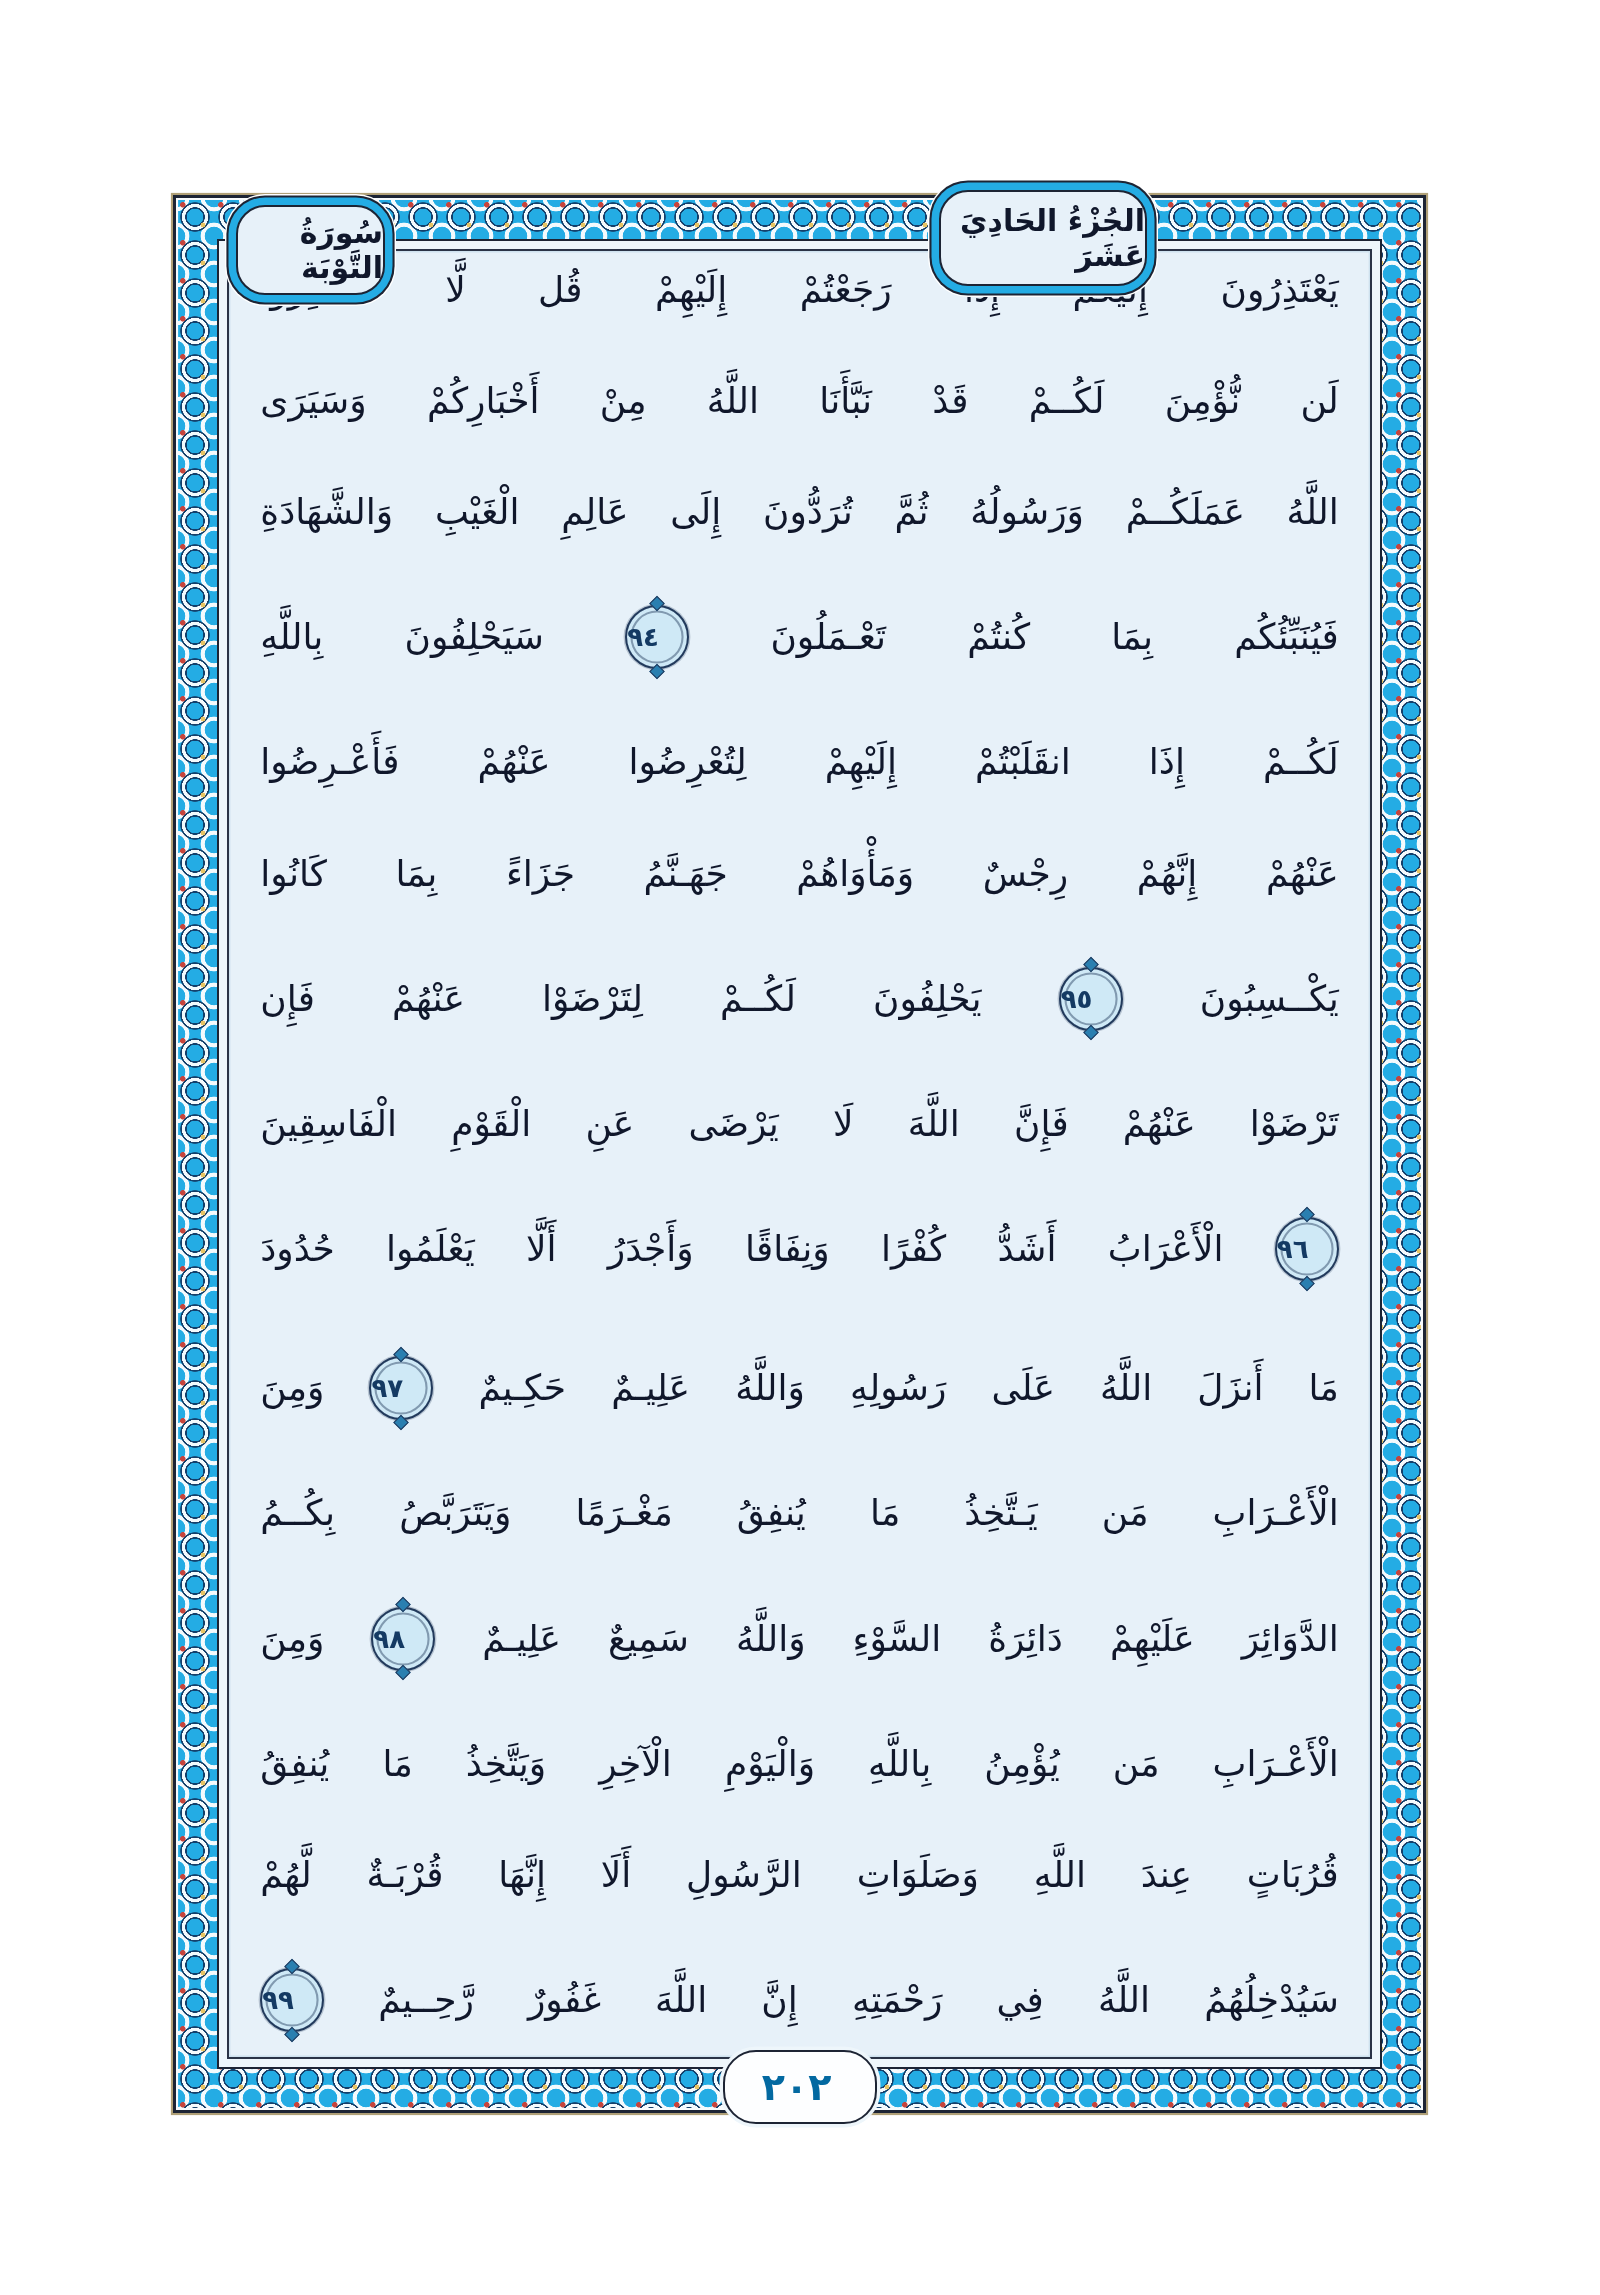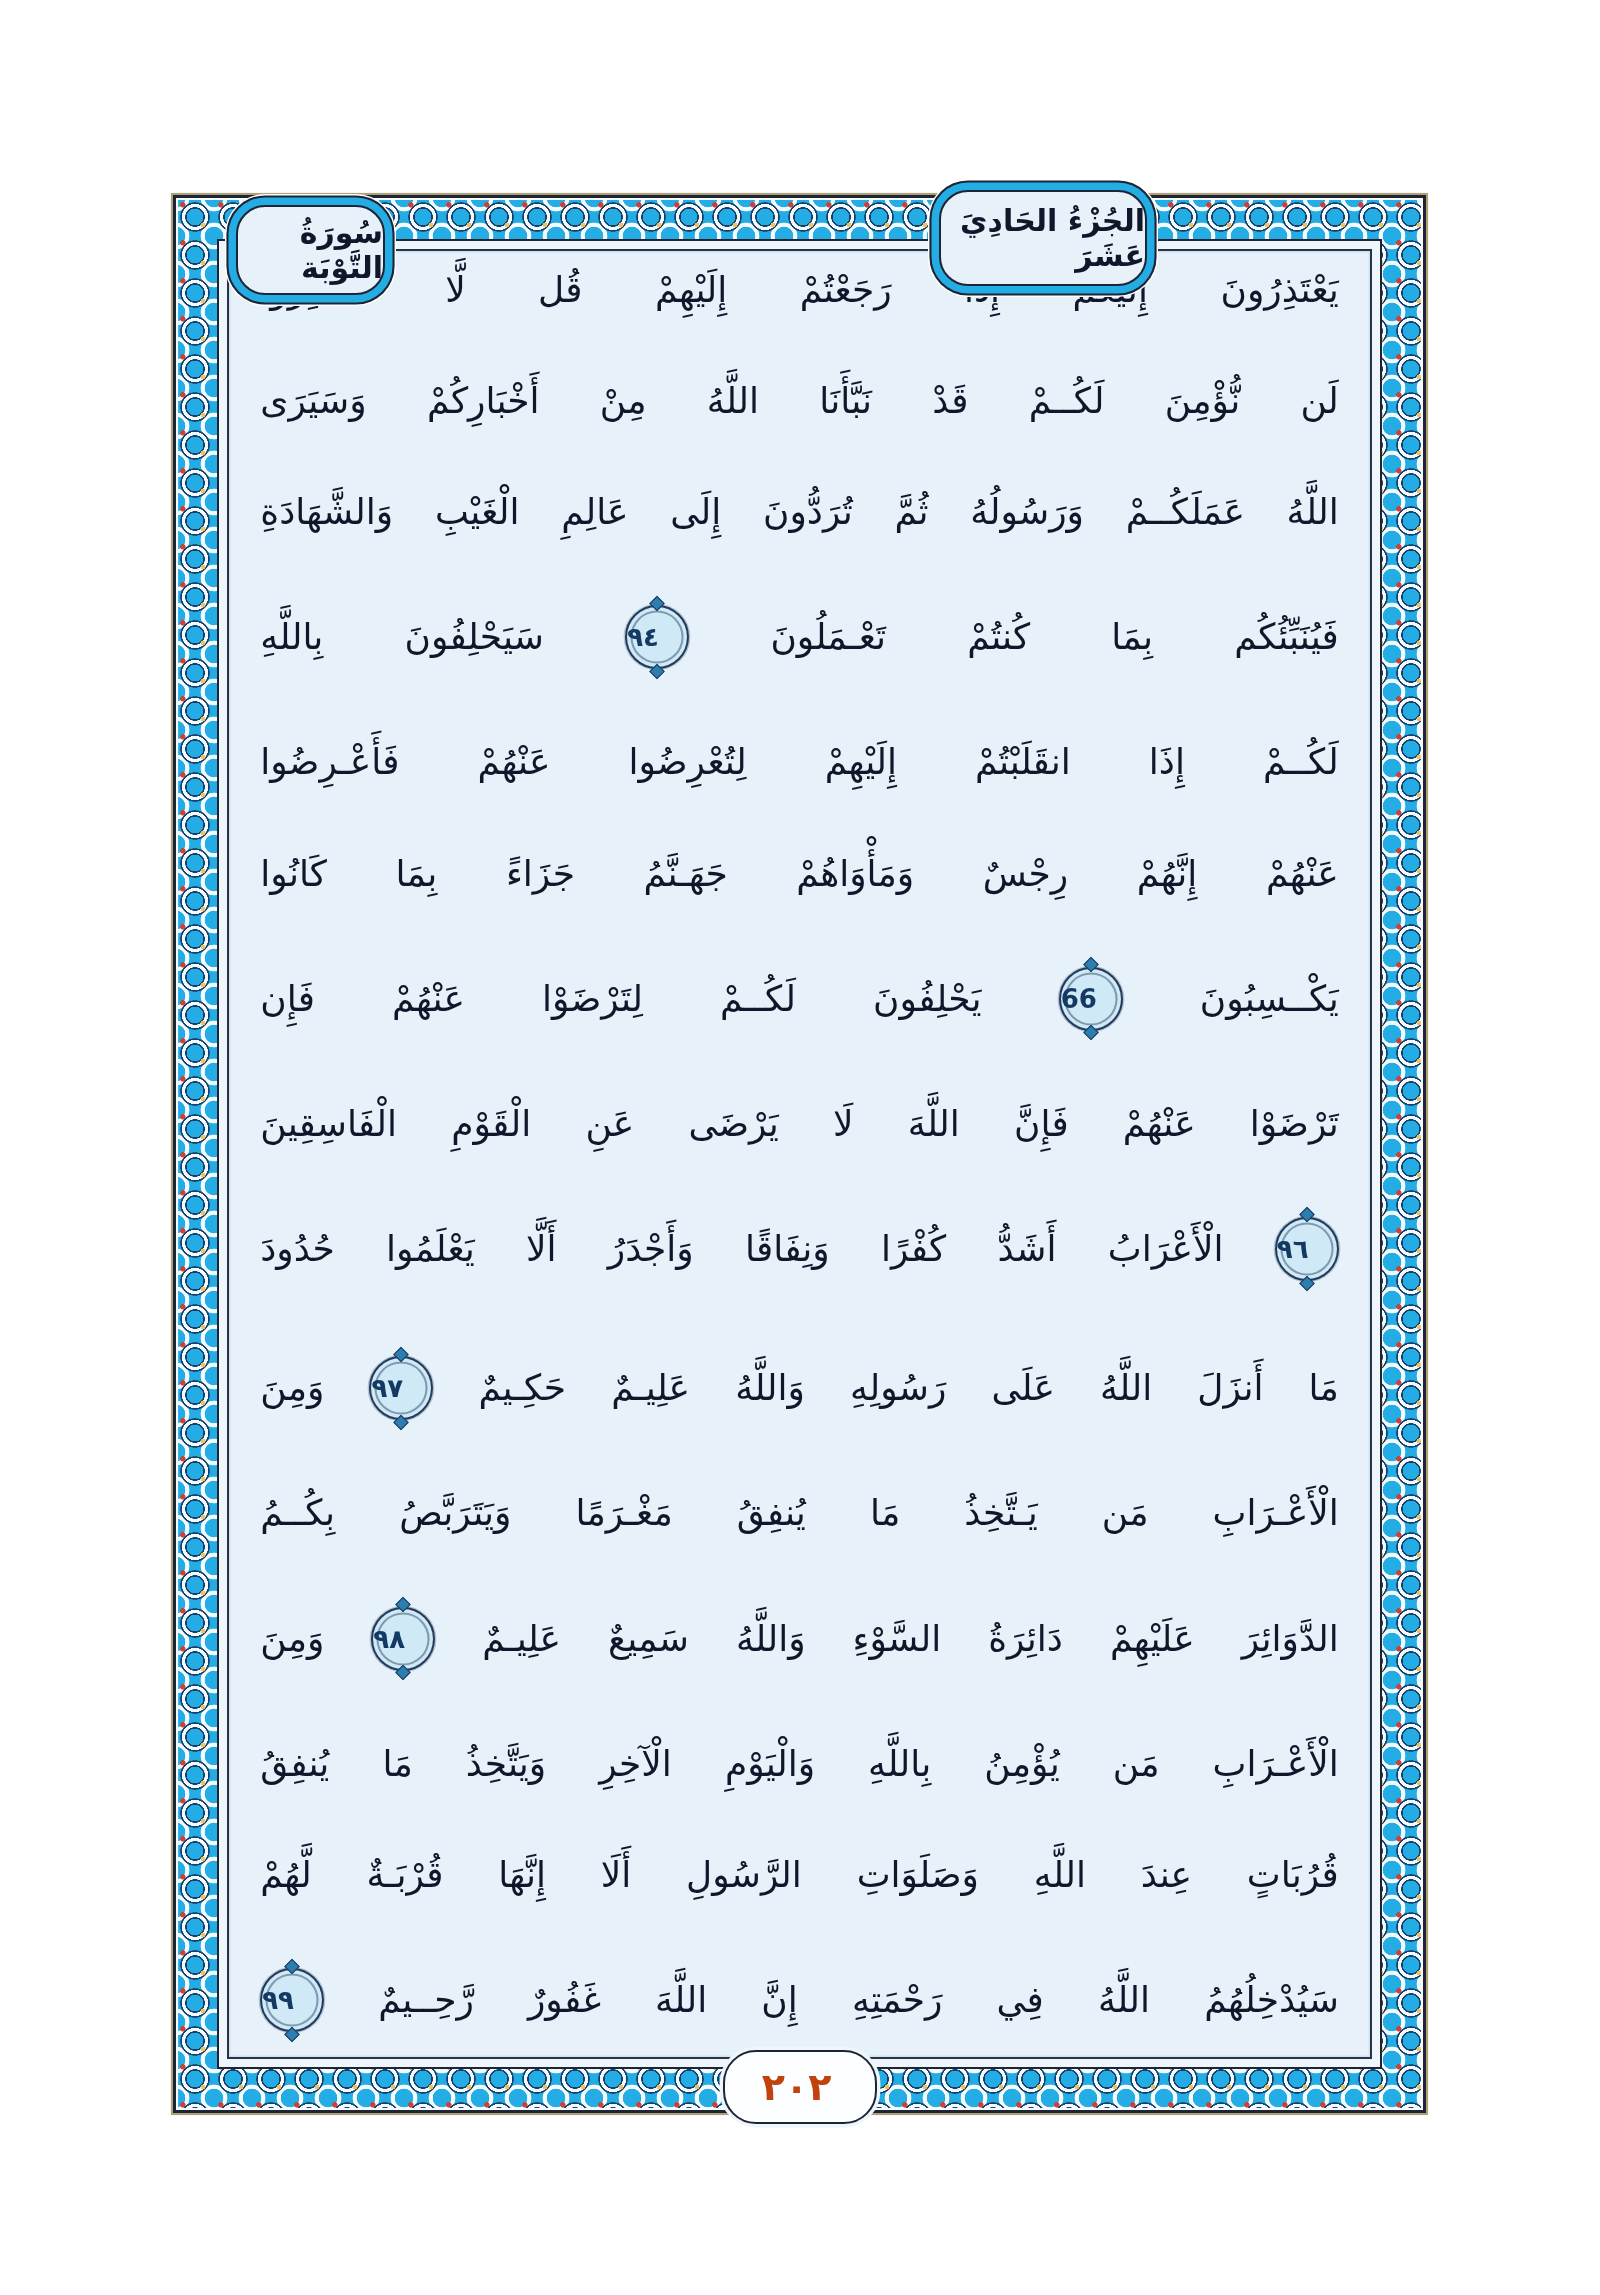--- a/index.html
+++ b/index.html
@@ -140,21 +140,21 @@
     border:2.1px solid var(--frame-dark);
     box-shadow:0 0 0 3.4px #eef6fb;
     border-radius:33px;
     display:flex;align-items:center;justify-content:center;
     z-index:6;
   }
   .pagenum{
     font-size:38px;
     font-weight:bold;
     letter-spacing:6.8px;
-    color:#c2410c;
+    color:#0369a1;
     padding-right:6.8px; 
   }
 </style>
 </head>
 <body>
 
 <div class="tab tab-surah">
   <span>سُورَةُ التَّوْبَة</span>
 </div>
 
@@ -218,21 +218,21 @@
             <span class="word">إِنَّهُمْ</span>
             <span class="word">رِجْسٌ</span>
             <span class="word">وَمَأْوَاهُمْ</span>
             <span class="word">جَهَـنَّمُ</span>
             <span class="word">جَزَاءً</span>
             <span class="word">بِمَا</span>
             <span class="word">كَانُوا</span>
           </div><div class="line">
             <span class="word">يَكْــسِبُونَ</span>
             <span class="ayah-marker">
-              <span class="ayah-num">66</span>
+              <span class="ayah-num">٩٥</span>
             </span>
             <span class="word">يَحْلِفُونَ</span>
             <span class="word">لَكُــمْ</span>
             <span class="word">لِتَرْضَوْا</span>
             <span class="word">عَنْهُمْ</span>
             <span class="word">فَإِن</span>
           </div><div class="line">
             <span class="word">تَرْضَوْا</span>
             <span class="word">عَنْهُمْ</span>
             <span class="word">فَإِنَّ</span>

